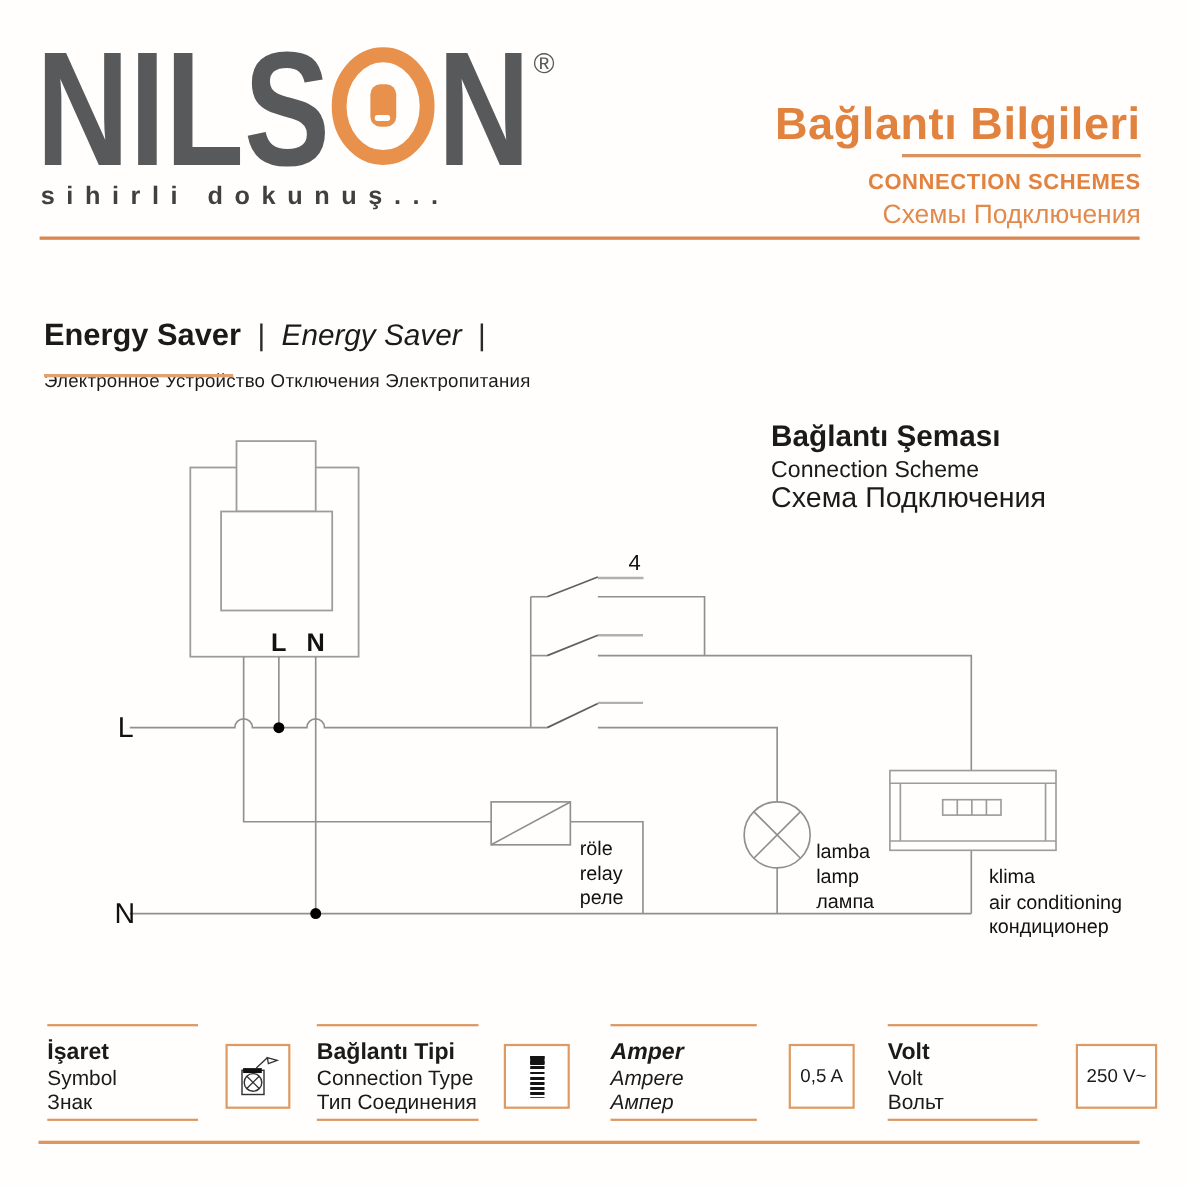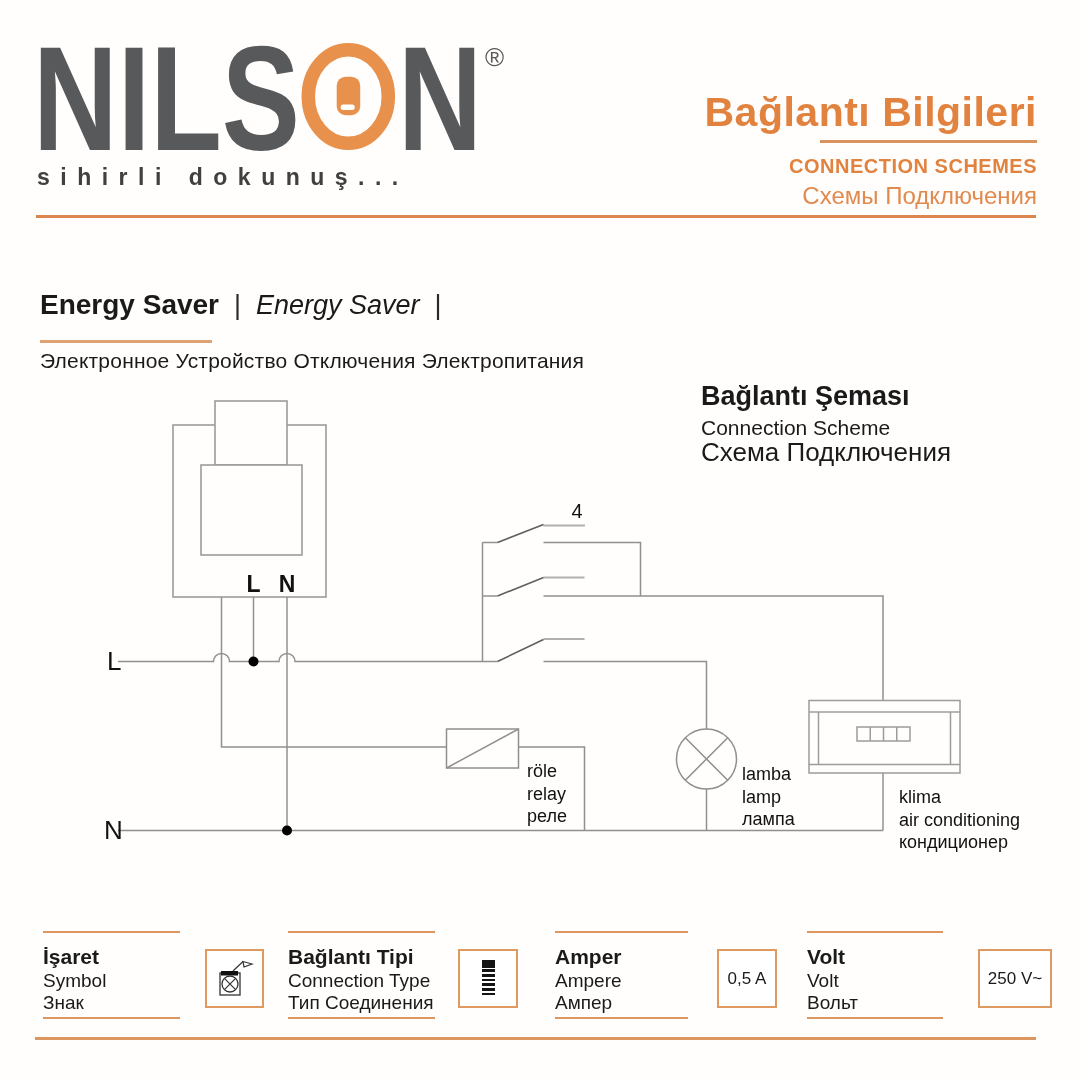--- a/index.html
+++ b/index.html
@@ -21,21 +21,21 @@
   .hdr .t1 { font-size:41px; font-weight:700; line-height:48px; letter-spacing:0.5px; }
   .hdr .t2 { font-size:20px; font-weight:700; line-height:28px; margin-top:16px; letter-spacing:0.5px; }
   .hdr .t3 { font-size:24px; font-weight:400; line-height:28px; margin-top:2px; color:#e18a4e; }
 
   
   .product { position:absolute; left:40px; top:249px; }
   .product .row { display:flex; align-items:baseline; font-size:28px;margin-top:40px; }
   .product .bold { font-weight:700; }
   .product .sep { font-weight:400; font-size:27px; margin:0 15px; color:#2a2a2a; }
   .product .ital { font-style:italic; font-weight:400; font-size:27px; }
-  .product .ru { font-size:21px; font-weight:400; margin-top:28px; letter-spacing:0.2px; }
+  .product .ru { font-size:17px; font-weight:400; margin-top:16px; letter-spacing:0.2px; }
 
   
   .schemehead { position:absolute; left:701px; top:381px; }
   .schemehead .h1 { font-size:27px; font-weight:700; line-height:31px; }
   .schemehead .h2 { font-size:21px; line-height:25px; margin-top:3px; }
   .schemehead .h3 { font-size:26px; line-height:25px; }
 
   
   .col { position:absolute; top:944px; }
   .col .t { font-size:21px; font-weight:700; line-height:26px; }
@@ -186,21 +186,21 @@
   <div class="col" style="left:43px;">
     <div class="t">İşaret</div>
     <div class="s">Symbol</div>
     <div class="s">Знак</div>
   </div>
   <div class="col" style="left:288px;">
     <div class="t">Bağlantı Tipi</div>
     <div class="s">Connection Type</div>
     <div class="s">Тип Соединения</div>
   </div>
-  <div class="col" style="left:555px;">
+  <div class="col" style="left:555px;font-style:italic;">
     <div class="t">Amper</div>
     <div class="s">Ampere</div>
     <div class="s">Ампер</div>
   </div>
   <div class="col" style="left:807px;">
     <div class="t">Volt</div>
     <div class="s">Volt</div>
     <div class="s">Вольт</div>
   </div>
 

